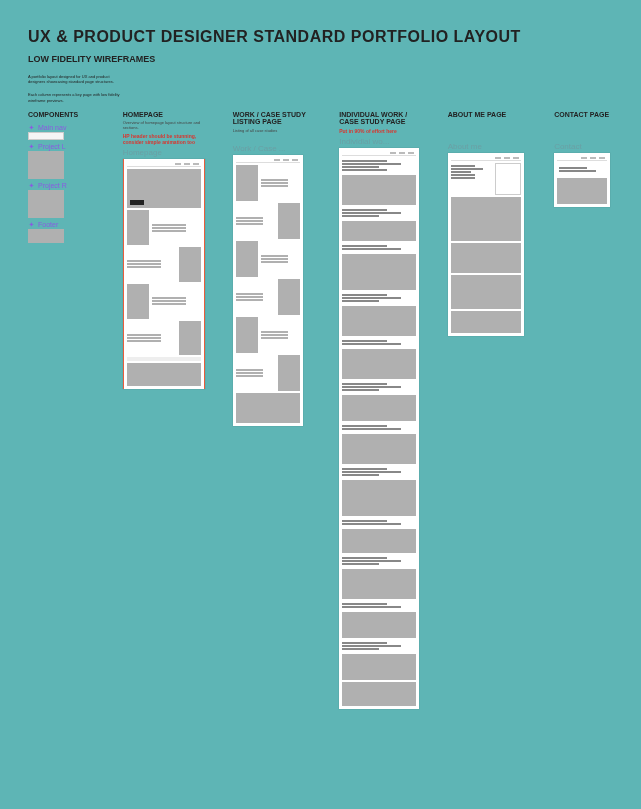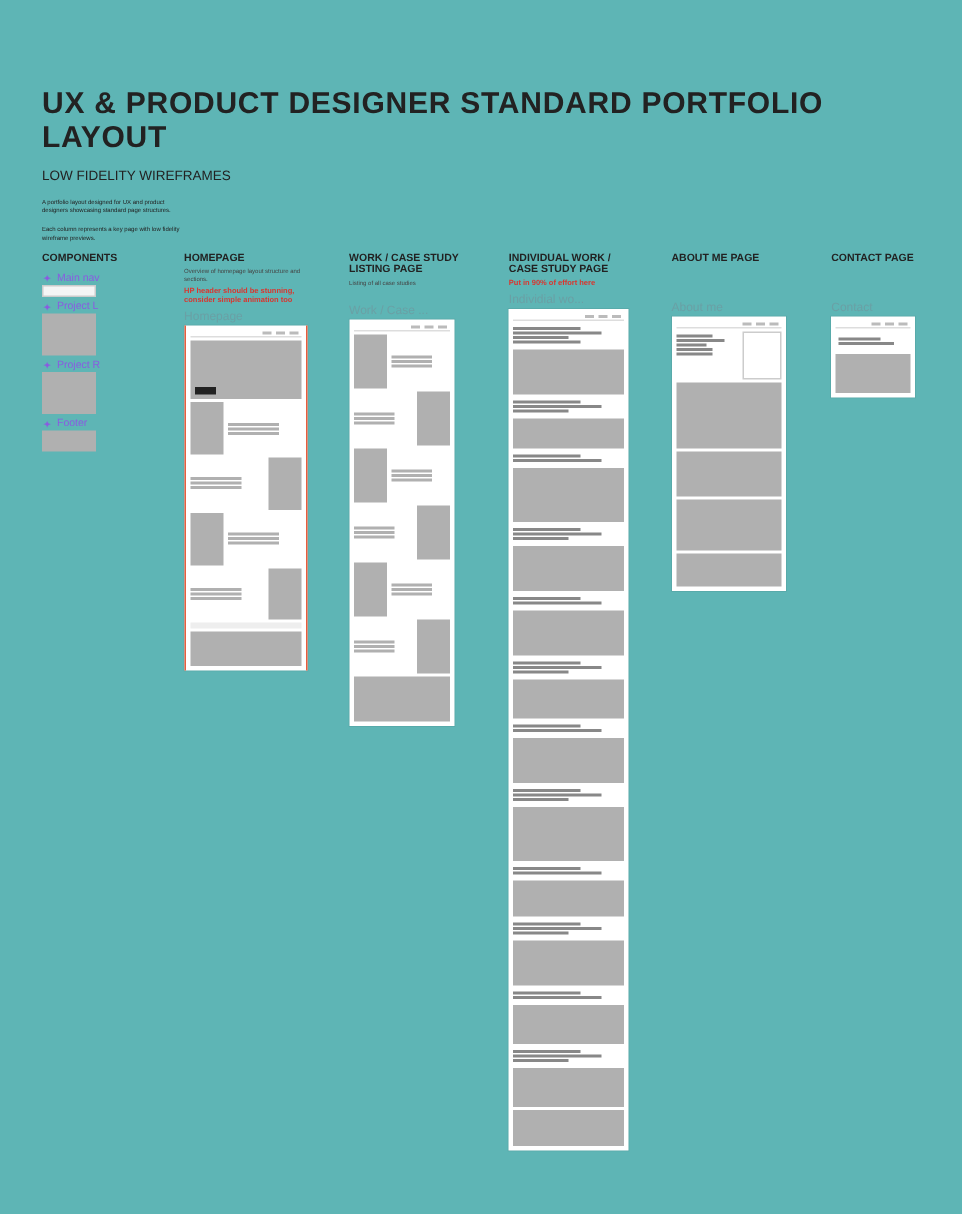--- a/index.html
+++ b/index.html
@@ -4,31 +4,30 @@
 <style>
   * { margin: 0; padding: 0; box-sizing: border-box; }
   body {
     background: #5eb5b5;
     font-family: -apple-system, BlinkMacSystemFont, "Segoe UI", Arial, sans-serif;
     width: 641px;
     padding: 28px;
     color: #222;
   }
   .page-title {
-    font-size: 20px;
+    font-size: 16px;
     font-weight: 700;
     letter-spacing: 0.5px;
     font-variant: small-caps;
     text-transform: uppercase;
     margin-bottom: 8px;
-    margin-top: 30px;
   }
   .subtitle {
     font-size: 9px;
-    font-weight: 400;
+    font-weight: 700;
     font-variant: small-caps;
     text-transform: uppercase;
     margin-bottom: 10px;
   }
   .desc-block {
     font-size: 4px;
     line-height: 1.3;
     color: #222;
     margin-bottom: 8px;
     max-width: 100px;

